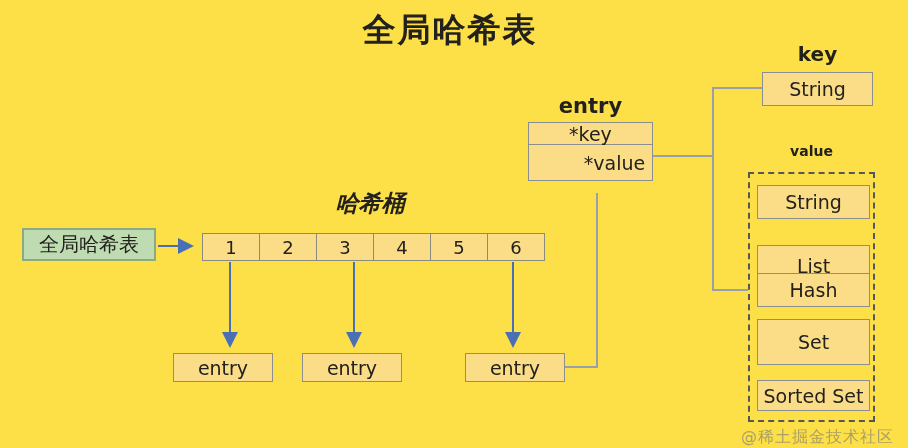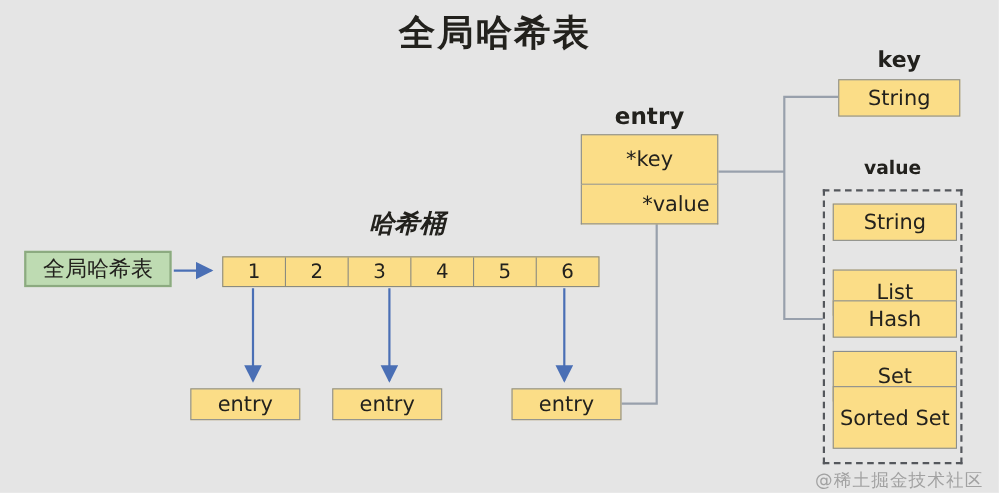--- a/index.html
+++ b/index.html
@@ -1,19 +1,19 @@
 <!DOCTYPE html>
 <html><head>
 <meta charset="utf-8">
 <style>
   html,body { margin:0; padding:0; }
   .canvas {
     position:relative;
     width:908px; height:448px;
-    background:#e5e5e5;
+    background:#fde047;
     font-family:"DejaVu Sans","Liberation Sans",sans-serif;
     color:#22211d;
     overflow:hidden;
   }
   .abs { position:absolute; }
   svg.wires { position:absolute; left:0; top:0; z-index:1; }
   .layer { position:absolute; left:0; top:0; z-index:2; width:100%; height:100%; }
   .title {
     left:290px; top:8px; width:320px;
     text-align:center; font-size:33px; font-weight:bold; letter-spacing:2px;
@@ -42,23 +42,23 @@
     flex:1; display:flex; align-items:center; justify-content:center;
     font-size:18px; border-right:1.5px solid #8a8b80; box-sizing:border-box;
   }
   .bucket .cell:last-child { border-right:none; }
   .entry { top:353px; width:100px; height:29px; }
   .struct-label {
     left:528px; top:94px; width:125px; text-align:center;
     font-size:21px; font-weight:bold;
   }
   .struct { left:528px; top:122px; width:125px; }
-  .struct .field { width:100%; height:46px; }
+  .struct .field { width:100%; height:23px; }
   .struct .field + .field { height:36px; border-top:none;padding-left:48px; }
-  .section-label { text-align:center; font-weight:bold; font-size:17px; }
+  .section-label { text-align:center; font-weight:bold; font-size:14px; }
   .dashed-wrap {
     left:748px; top:172px; width:127px; height:250px;
     border:2px dashed #54575c; box-sizing:border-box;
   }
   .vtype { left:757px; width:113px; }
   .watermark {
     right:14px; top:427px; z-index:5;
     font-size:16px; color:rgba(120,120,120,0.62);
     letter-spacing:1px; white-space:nowrap;
   }
@@ -116,18 +116,18 @@
 
     <div class="abs section-label" style="left:762px; top:42px; width:111px; font-size:20px;">key</div>
     <div class="abs ybox" style="left:762px; top:72px; width:111px; height:34px;">String</div>
 
     <div class="abs section-label" style="left:748px; top:143px; width:127px;">value</div>
     <div class="abs dashed-wrap"></div>
     <div class="abs ybox vtype" style="top:185px; height:34px;">String</div>
     <div class="abs ybox vtype" style="top:227px; height:42px;margin-top:18px;">List</div>
     <div class="abs ybox vtype" style="top:273px; height:34px;">Hash</div>
     <div class="abs ybox vtype" style="top:319px; height:46px;">Set</div>
-    <div class="abs ybox vtype" style="top:351px; height:57px;">Sorted Set</div>
+    <div class="abs ybox vtype" style="top:380px; height:31px;">Sorted Set</div>
 
     <div class="abs watermark">@稀土掘金技术社区</div>
 
   </div>
 </div>
 
 </body></html>

